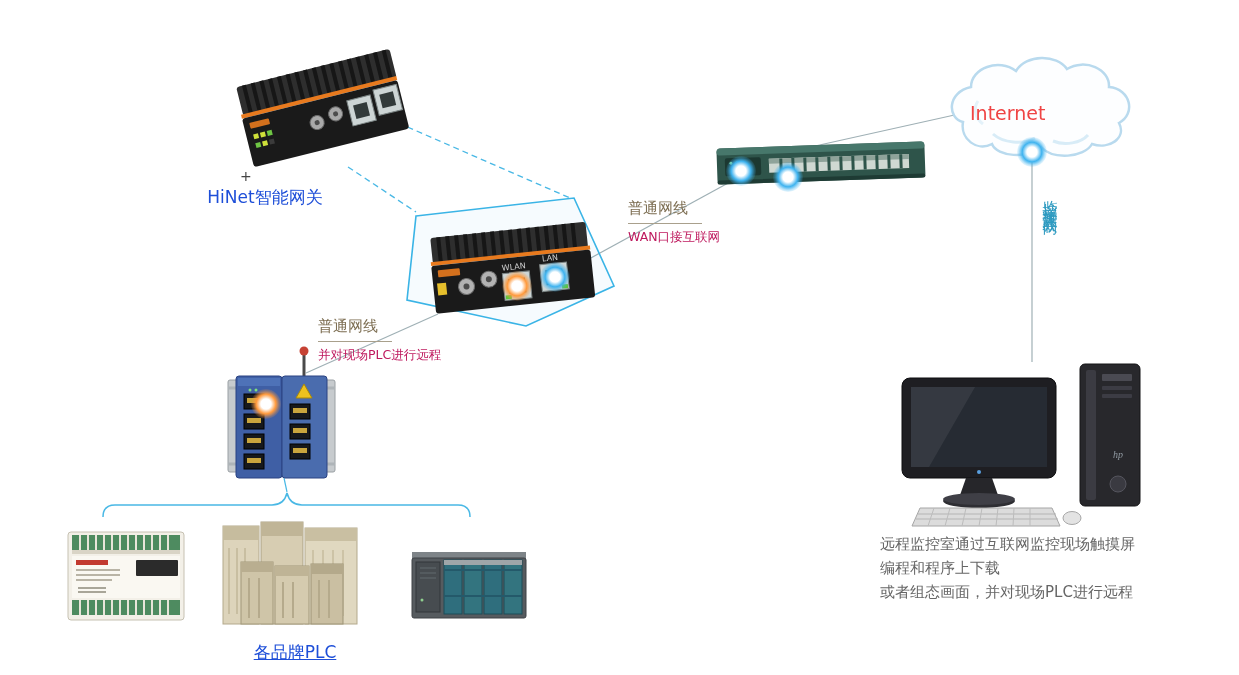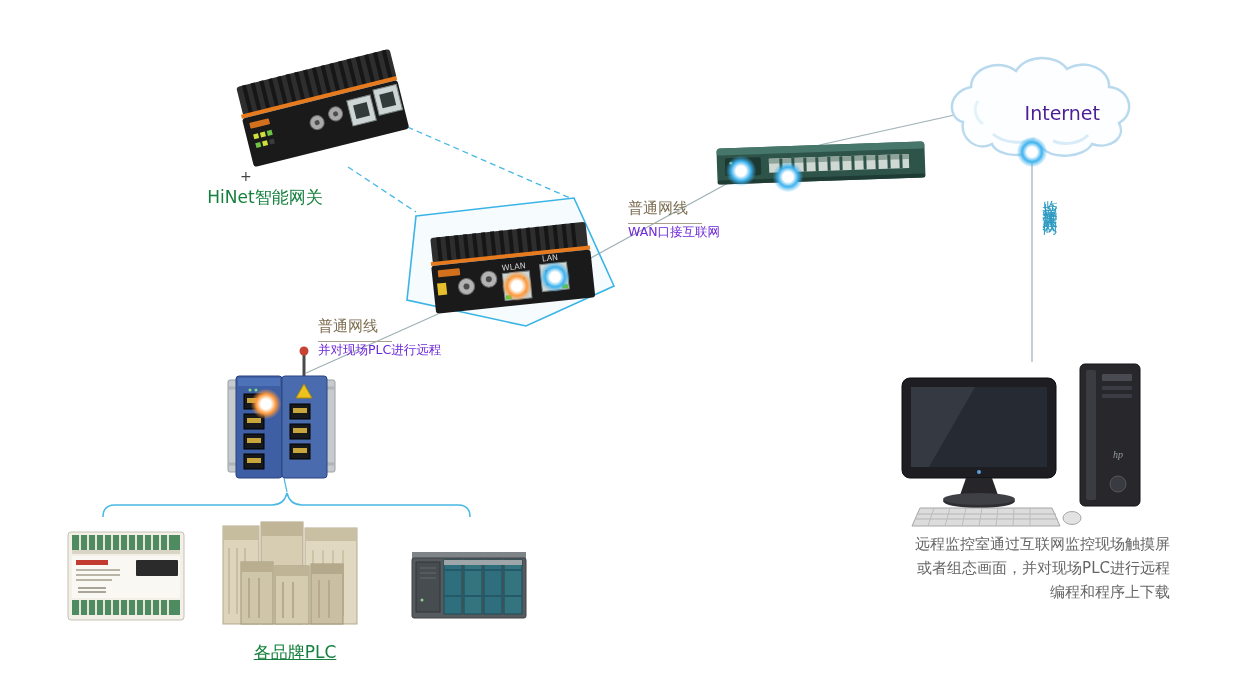--- a/index.html
+++ b/index.html
@@ -3,27 +3,27 @@
 <meta charset="utf-8">
 <style>
   *{margin:0;padding:0;box-sizing:border-box;}
   body{background:#fff;font-family:"DejaVu Sans","Liberation Sans",sans-serif;}
   .canvas{position:relative;width:1239px;height:675px;background:#ffffff;overflow:hidden;}
   .lines{position:absolute;left:0;top:0;z-index:1;}
   .device{position:absolute;z-index:2;}
   .glow{position:absolute;z-index:4;width:30px;height:30px;border-radius:50%;pointer-events:none;}
   .glow-orange{background:radial-gradient(circle,#ffffff 0%,#ffffff 24%,#ff9a3d 46%,rgba(255,154,61,0.35) 62%,rgba(255,154,61,0) 74%);}
   .glow-blue{background:radial-gradient(circle,#ffffff 0%,#ffffff 24%,#3fb3ef 46%,rgba(63,179,239,0.35) 62%,rgba(63,179,239,0) 74%);}
-  .lbl-blue{position:absolute;z-index:3;color:#15803d;font-size:17px;text-align:center;}
-  .internet-lbl{position:absolute;z-index:3;color:#4c1d95;font-size:19px;text-align:right;}
+  .lbl-blue{position:absolute;z-index:3;color:#1d4ed8;font-size:17px;text-align:center;}
+  .internet-lbl{position:absolute;z-index:3;color:#ef4444;font-size:19px;text-align:left;}
   .vertical-note{position:absolute;z-index:3;writing-mode:vertical-rl;color:#2e9ac0;font-size:15px;letter-spacing:3px;}
   .cable-label{position:absolute;z-index:3;}
   .cable-title{display:inline-block;font-size:15px;color:#7d6e52;padding:0 14px 5px 0;border-bottom:1px solid #a9a08c;}
-  .cable-sub{font-size:12.5px;color:#6d28d9;}
-  .desc{position:absolute;z-index:3;width:290px;text-align:right;color:#666666;font-size:15px;line-height:1.6;}
+  .cable-sub{margin-top:5px;font-size:12.5px;color:#be185d;}
+  .desc{position:absolute;z-index:3;width:290px;text-align:left;color:#666666;font-size:15px;line-height:1.6;}
   .plus{position:absolute;z-index:3;color:#444;font-size:14px;}
 </style>
 </head>
 <body>
 
 <div class="canvas">
 
   <svg class="lines" width="1239" height="675" viewBox="0 0 1239 675">
     <line x1="380" y1="115" x2="570" y2="198" stroke="#49b8e5" stroke-width="1.3" stroke-dasharray="6 4"></line>
     <line x1="348" y1="167" x2="416" y2="212" stroke="#49b8e5" stroke-width="1.3" stroke-dasharray="6 4"></line>
@@ -146,22 +146,22 @@
       <ellipse cx="79" cy="141" rx="36" ry="6" fill="#3f3f46"></ellipse>
       <polygon points="20,150 152,150 160,168 12,168" fill="#dcdcdc" stroke="#a6a6a6"></polygon>
       <path d="M18 156H156M16 161H158" stroke="#b4b4b4" stroke-width="1" fill="none"></path>
       <path d="M34 150L28 168M50 150L45 168M66 150L62 168M82 150L79 168M98 150L96 168M114 150L113 168M130 150L130 168" stroke="#bcbcbc" stroke-width="1" fill="none"></path>
       <ellipse cx="172" cy="160" rx="9" ry="6.5" fill="#e3e3e3" stroke="#a6a6a6"></ellipse>
     </svg>
   </div>
 
   <div class="desc" style="left:880px;top:532px;">
     <div>远程监控室通过互联网监控现场触摸屏</div>
+    <div>编程和程序上下载</div>
     <div>或者组态画面，并对现场PLC进行远程</div>
-    <div>编程和程序上下载</div>
   </div>
 
   <div class="cable-label" style="left:318px;top:316px;">
     <span class="cable-title">普通网线</span>
     <div class="cable-sub">并对现场PLC进行远程</div>
   </div>
 
   <div class="device" style="left:224px;top:344px;width:115px;height:142px;">
     <svg width="115" height="142" viewBox="0 0 115 142">
       <line x1="80" y1="32" x2="80" y2="8" stroke="#4a4a4a" stroke-width="3"></line>

